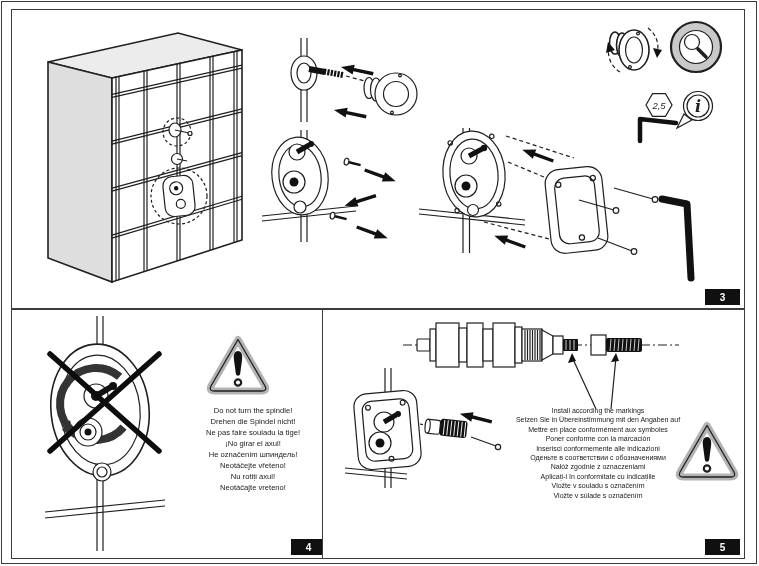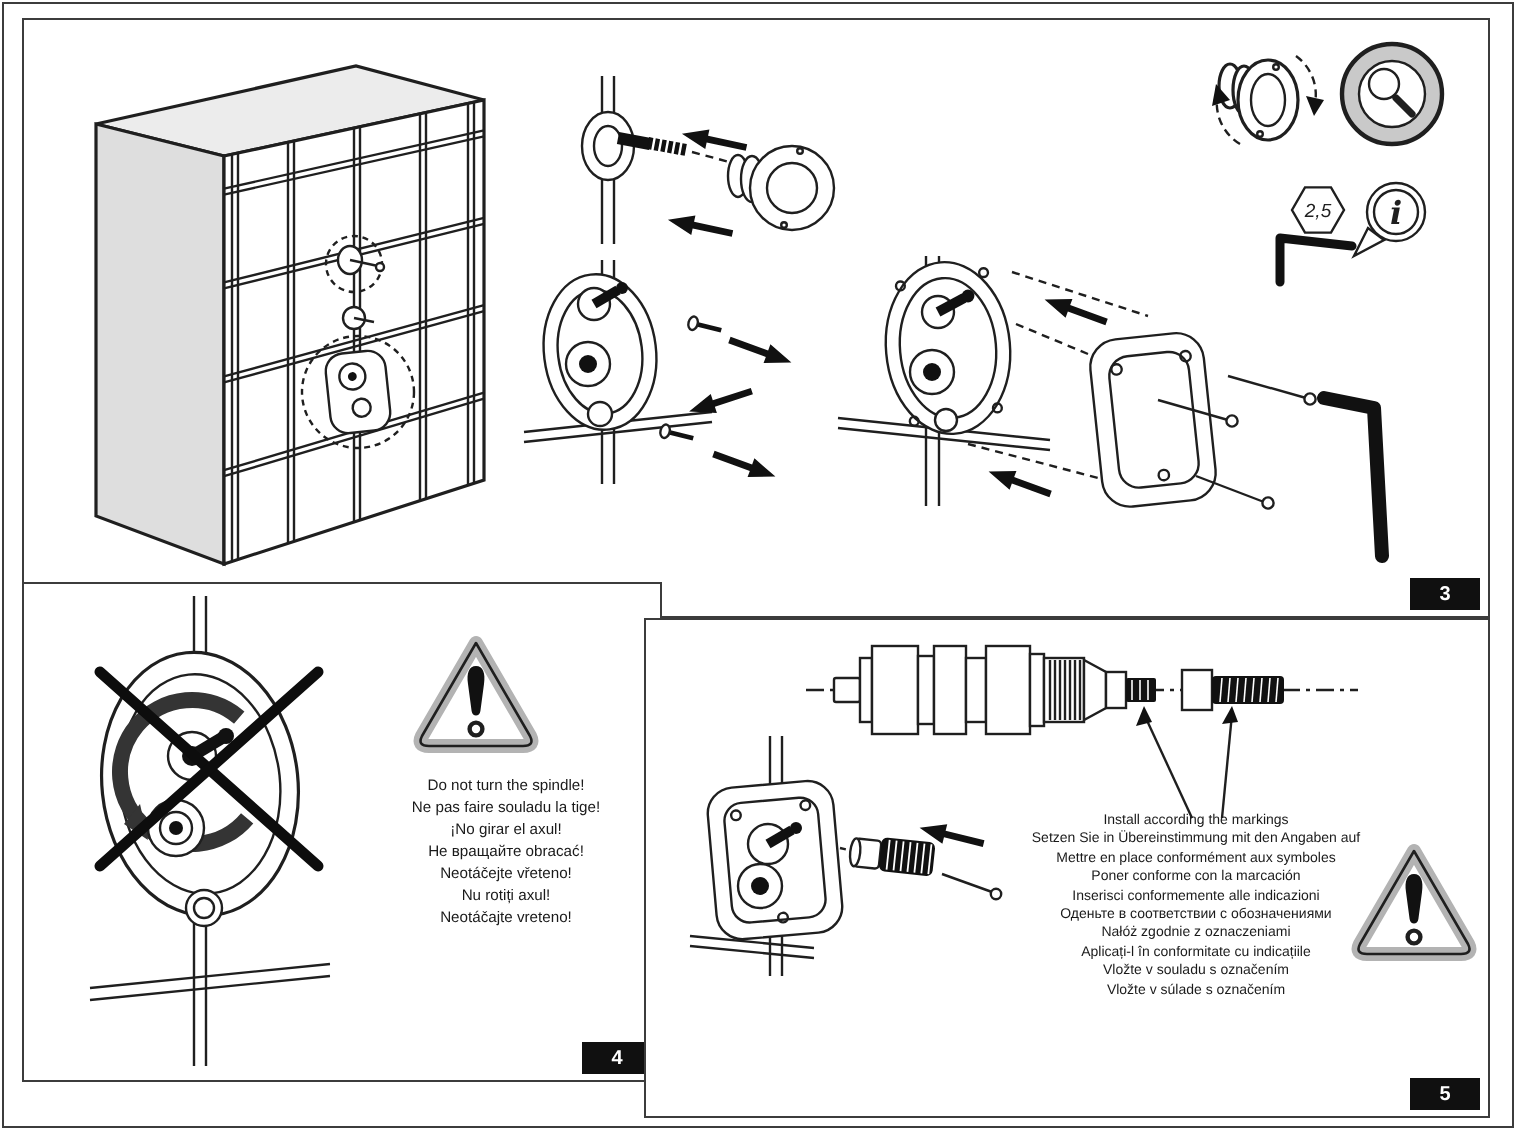--- a/index.html
+++ b/index.html
@@ -3,21 +3,21 @@
 <meta charset="utf-8">
 <style>
   html,body{margin:0;padding:0;background:#fff;}
   .page{position:relative;width:759px;height:566px;background:#fff;overflow:hidden;
         font-family:"Liberation Sans", sans-serif;color:#1a1a1a;}
   .outer-frame{position:absolute;left:1px;top:1px;right:2px;bottom:2px;
         border:1.5px solid var(--panel-border,#3c3c3c);pointer-events:none;}
   .panel{position:absolute;border:1.2px solid var(--panel-border,#3c3c3c);
         background:#fff;box-sizing:border-box;}
   #panel3{left:11px;top:9px;width:734px;height:300px;padding-left:20px;}
-  #panel4{left:11px;top:291px;width:320px;height:250px;}
+  #panel4{left:11px;top:309px;width:320px;height:250px;}
   #panel5{left:322px;top:309px;width:423px;height:250px;}
   .panel svg{position:absolute;left:0;top:0;}
   .step-badge{position:absolute;right:4px;bottom:3px;width:35px;height:16px;
         background:var(--badge-bg,#101010);color:var(--badge-text,#fff);
         font-size:10px;font-weight:bold;display:flex;align-items:center;justify-content:center;}
   .txt-block{position:absolute;text-align:center;}
   #warn-lines{left:137px;top:95px;width:208px;font-size:7.6px;line-height:11px;}
   #inst-lines{left:145px;top:96px;width:260px;font-size:7px;line-height:9.4px;}
   
   .ln{stroke:var(--line,#1f1f1f);fill:none;stroke-width:1.2;}
@@ -237,24 +237,25 @@
         <circle class="ln" cx="90" cy="162" r="5"></circle>
         <g stroke="#0d0d0d" stroke-width="5.5" stroke-linecap="round">
           <line x1="38" y1="44" x2="147" y2="141"></line>
           <line x1="147" y1="44" x2="38" y2="141"></line>
         </g>
       </g>
       <use href="#warn-tri" transform="translate(194,26)"></use>
     </svg>
     <div class="txt-block" id="warn-lines">
       <div>Do not turn the spindle!</div>
+      <div>Drehen die Spindel nicht!</div>
       <div>Ne pas faire souladu la tige!</div>
       <div>¡No girar el axul!</div>
       <div></div>
-      <div>Не вращайте obracać!</div>
+      <div>Не označením шпиндель!</div>
       <div>Neotáčejte vřeteno!</div>
       <div>Nu rotiți axul!</div>
       <div>Neotáčajte vreteno!</div>
     </div>
     <div class="step-badge">4</div>
   </div>
 
   <div class="panel" id="panel5">
     <svg width="420" height="247" viewBox="0 0 420 247">
       <g>

